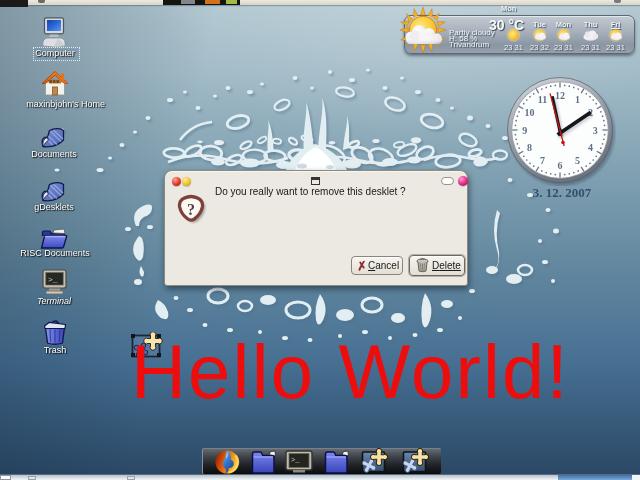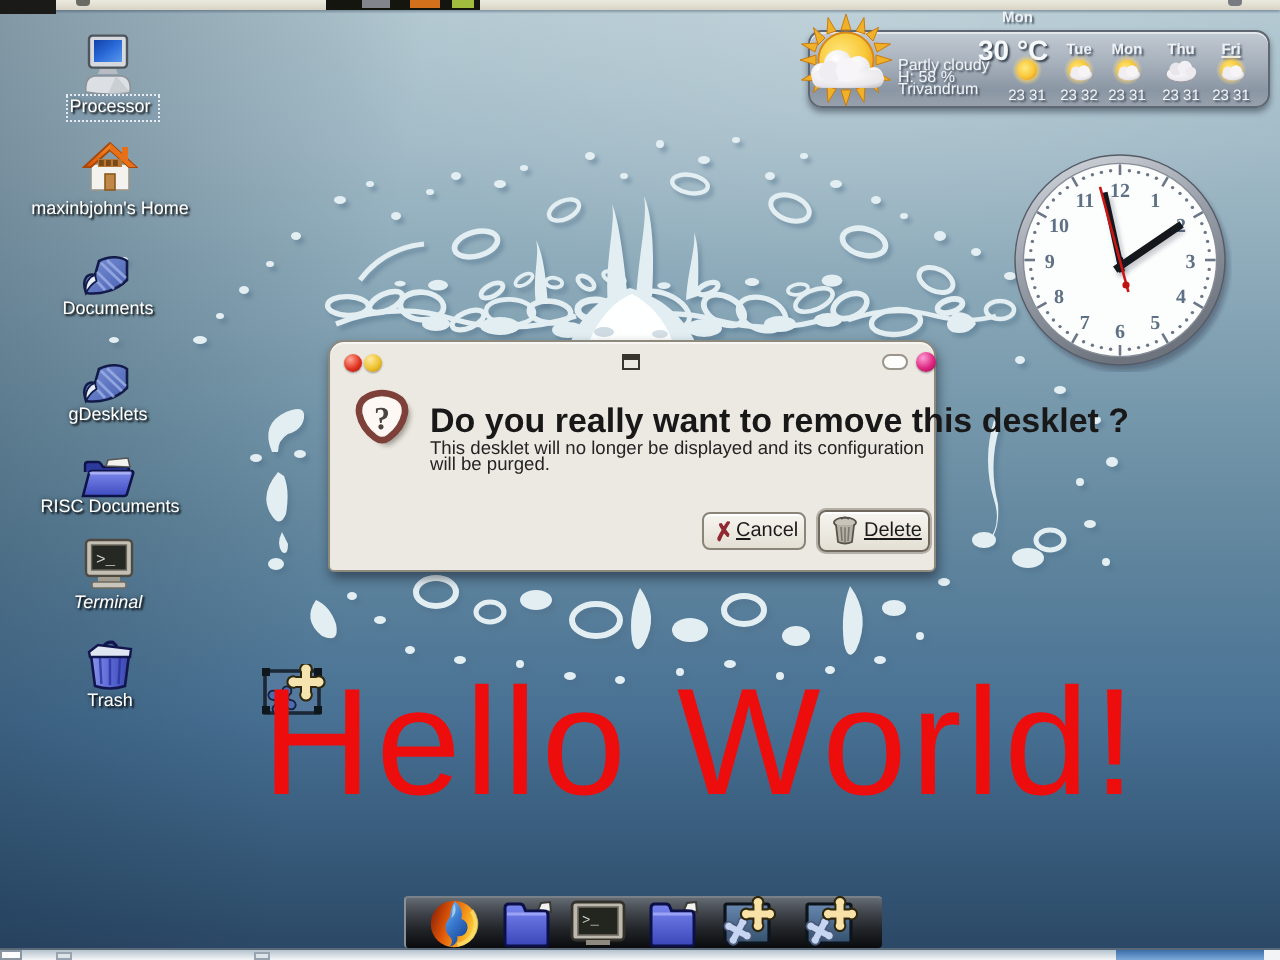--- a/index.html
+++ b/index.html
@@ -179,39 +179,39 @@
           <stop offset="1" stop-color="#5a98ec"></stop>
       </linearGradient>
     </defs>
     <rect x="4.5" y="0.8" width="19" height="16" rx="1.8" fill="#d6dade" stroke="#4e545c" stroke-width="1.2"></rect>
     <rect x="7" y="3" width="14" height="11" fill="url(#scr)"></rect>
     <path d="M10,17.5 L18,17.5 L19,20 L9,20 Z" fill="#b8bcc2"></path>
     <path d="M3,29 Q2,22 7,21 L21,21 Q26,22 25,29 Q14,31 3,29 Z" fill="#dcdfe3" stroke="#8a9098" stroke-width="0.8"></path>
     <path d="M18,21 L25,29 Q19,30.5 14,30 Z" fill="#c2c7cd" opacity="0.7"></path>
   </svg>
   <div class="abs" style="left:33px;top:46.5px;width:45px;height:12px;border:1px dotted #e6edf2;background:rgba(120,150,175,0.3);"></div>
-  <div class="iconlabel" style="left:10px;top:48px;width:90px;">Processor</div>
+  <div class="iconlabel" style="left:10px;top:48px;width:90px;">Computer</div>
 
   <svg class="abs" style="left:41px;top:70px" width="28" height="27" viewBox="0 0 28 27">
     <defs>
       <linearGradient id="roof" x1="0" y1="0" x2="0" y2="1">
         <stop offset="0" stop-color="#f29030"></stop>
           <stop offset="1" stop-color="#d85408"></stop>
       </linearGradient>
     </defs>
     <rect x="4.5" y="12" width="19" height="13" fill="#f4f2ee" stroke="#9a958c" stroke-width="0.8"></rect>
     <path d="M1,13.5 L14,1.5 L27,13.5 L23.5,13.5 L14,5 L4.5,13.5 Z" fill="url(#roof)" stroke="#a84808" stroke-width="1"></path>
     <path d="M14,1.5 L20,7 L20,3.5 L23,3.5 L23,10 L27,13.5 L23.5,13.5 L14,5 Z" fill="#e87018"></path>
     <rect x="8" y="9.5" width="12" height="4" fill="#b87838"></rect>
     <rect x="8.5" y="10" width="2.4" height="3" fill="#7a4a18"></rect>
       <rect x="12" y="10" width="2.4" height="3" fill="#7a4a18"></rect>
       <rect x="15.5" y="10" width="2.4" height="3" fill="#7a4a18"></rect>
     <rect x="11.5" y="17" width="5" height="8" fill="#c08848" stroke="#8a5a20" stroke-width="0.8"></rect>
   </svg>
-  <div class="iconlabel" style="left:5px;top:98.5px;width:100px;">maxinbjohn's Home</div>
+  <div class="iconlabel" style="left:5px;top:98.5px;width:100px;text-align:right;">maxinbjohn's Home</div>
 
   <svg class="abs" style="left:40px;top:127px" width="27" height="22" viewBox="0 0 27 22">
     <defs>
       <linearGradient id="docg" x1="0" y1="0" x2="1" y2="1">
         <stop offset="0" stop-color="#7a90d4"></stop>
           <stop offset="1" stop-color="#4a62b4"></stop>
       </linearGradient>
     </defs>
     <path d="M3,19.5 C0.5,12 4,9.5 7.5,10.5 L9.5,3.5 C15,0.5 21,1.5 23.5,3.5 L23.5,13 C18,18.5 10,20.5 3,19.5 Z" fill="url(#docg)" stroke="#131c48" stroke-width="1.3"></path>
     <path d="M10.5,4.5 L21,14.5 M13.5,3.2 L23,12 M8.5,9 L17,17.5 M7,12 L12.5,18" stroke="#9db0e4" stroke-width="1.4" opacity="0.8"></path>
@@ -470,20 +470,21 @@
     <g stroke="rgba(30,40,55,0.28)" stroke-width="3" filter="url(#cshadow)">
       <line x1="2" y1="7.5" x2="-6" y2="-31.5"></line>
       <line x1="-1" y1="7" x2="31.5" y2="-15.5"></line>
     </g>
     <line x1="1" y1="6" x2="-7.7" y2="-33.8" stroke="#14171b" stroke-width="3"></line>
     <line x1="-2.4" y1="4.8" x2="30.8" y2="-17.8" stroke="#14171b" stroke-width="3.8"></line>
     <circle cx="0" cy="0" r="1.7" fill="#14171b"></circle>
     <line x1="4.2" y1="16" x2="-10" y2="-36.6" stroke="#cc1414" stroke-width="1.3"></line>
     <circle cx="3" cy="12.5" r="1.8" fill="#c01212"></circle>
   </svg>
+  <div class="abs" style="left:502px;top:185px;width:120px;text-align:center;font-family:'Liberation Serif',serif;font-weight:bold;font-size:13px;color:#32506e;">3. 12. 2007</div>
 
   <div class="abs" style="left:131px;top:328px;width:520px;color:#ee0d0d;font-size:76px;letter-spacing:2.2px;">Hello World!</div>
 
   <div class="abs" style="left:164px;top:170px;width:304px;height:116px;background:#ece9e2;
        border-radius:8px 8px 3px 3px;border:1px solid #8e897d;box-sizing:border-box;
        box-shadow:1px 3px 6px rgba(10,15,25,0.5), inset 0 1px 0 #f8f6f2;"></div>
   <div class="abs" style="left:172px;top:176.5px;width:9px;height:9px;border-radius:50%;
        background:radial-gradient(circle at 35% 30%,#ffa896,#e23422 55%,#9e1206);box-shadow:0 0.5px 1px rgba(0,0,0,0.4);"></div>
   <div class="abs" style="left:182px;top:176.5px;width:9px;height:9px;border-radius:50%;
        background:radial-gradient(circle at 35% 30%,#ffeaa0,#eec22e 55%,#b8860a);box-shadow:0 0.5px 1px rgba(0,0,0,0.4);"></div>
@@ -498,22 +499,21 @@
     <defs>
         <filter id="wsh" x="-30%" y="-30%" width="160%" height="160%">
           <feGaussianBlur stdDeviation="1.2"></feGaussianBlur>
         </filter>
       </defs>
     <path d="M10,4.2 Q17,0.8 24,4.2 Q29.3,6.8 28.4,12.8 Q27,20 20.5,24.8 Q17,27.4 13.5,24.8 Q7,20 5.6,12.8 Q4.7,6.8 10,4.2 Z" transform="translate(2.5,2.5)" fill="rgba(40,35,30,0.4)" filter="url(#wsh)"></path>
     <path d="M10,4.2 Q17,0.8 24,4.2 Q29.3,6.8 28.4,12.8 Q27,20 20.5,24.8 Q17,27.4 13.5,24.8 Q7,20 5.6,12.8 Q4.7,6.8 10,4.2 Z" fill="#fdf8f4" stroke="#7e413a" stroke-width="3.3"></path>
     <text x="17" y="20.5" text-anchor="middle" font-size="16" font-weight="bold" fill="#4a453e" font-family="'Liberation Serif',serif">?</text>
   </svg>
 
-  <div class="abs" style="left:215px;top:201px;font-size:17px;font-weight:bold;color:#181818;">Do you really want to remove this desklet ?</div>
-  <div class="abs" style="left:215px;top:219.5px;font-size:9.3px;line-height:8.7px;color:#242424;">This desklet will no longer be displayed and its configuration<br>will be purged.</div>
+  <div class="abs" style="left:215px;top:186px;font-size:10px;font-weight:normal;color:#181818;">Do you really want to remove this desklet ?</div>
 
   <div class="abs" style="left:351px;top:255.5px;width:52px;height:19px;border-radius:4px;
        background:linear-gradient(to bottom,#f7f5f0,#e3dfd4);border:1px solid #8a8479;box-sizing:border-box;
        box-shadow:inset 0 1px 0 #fff;"></div>
   <div class="abs" style="left:357px;top:258.5px;font-size:12px;font-weight:bold;color:#8e2a30;transform:rotate(-8deg);">✗</div>
   <div class="abs" style="left:368px;top:260px;font-size:10px;color:#1a1a1a;"><span style="text-decoration:underline;">C</span>ancel</div>
 
   <div class="abs" style="left:409px;top:254.5px;width:56px;height:21px;border-radius:4px;
        background:linear-gradient(to bottom,#f7f5f0,#e3dfd4);border:1px solid #6f695e;box-sizing:border-box;
        box-shadow:inset 0 1px 0 #fff, 0 0 0 1px rgba(110,105,95,0.45);"></div>

